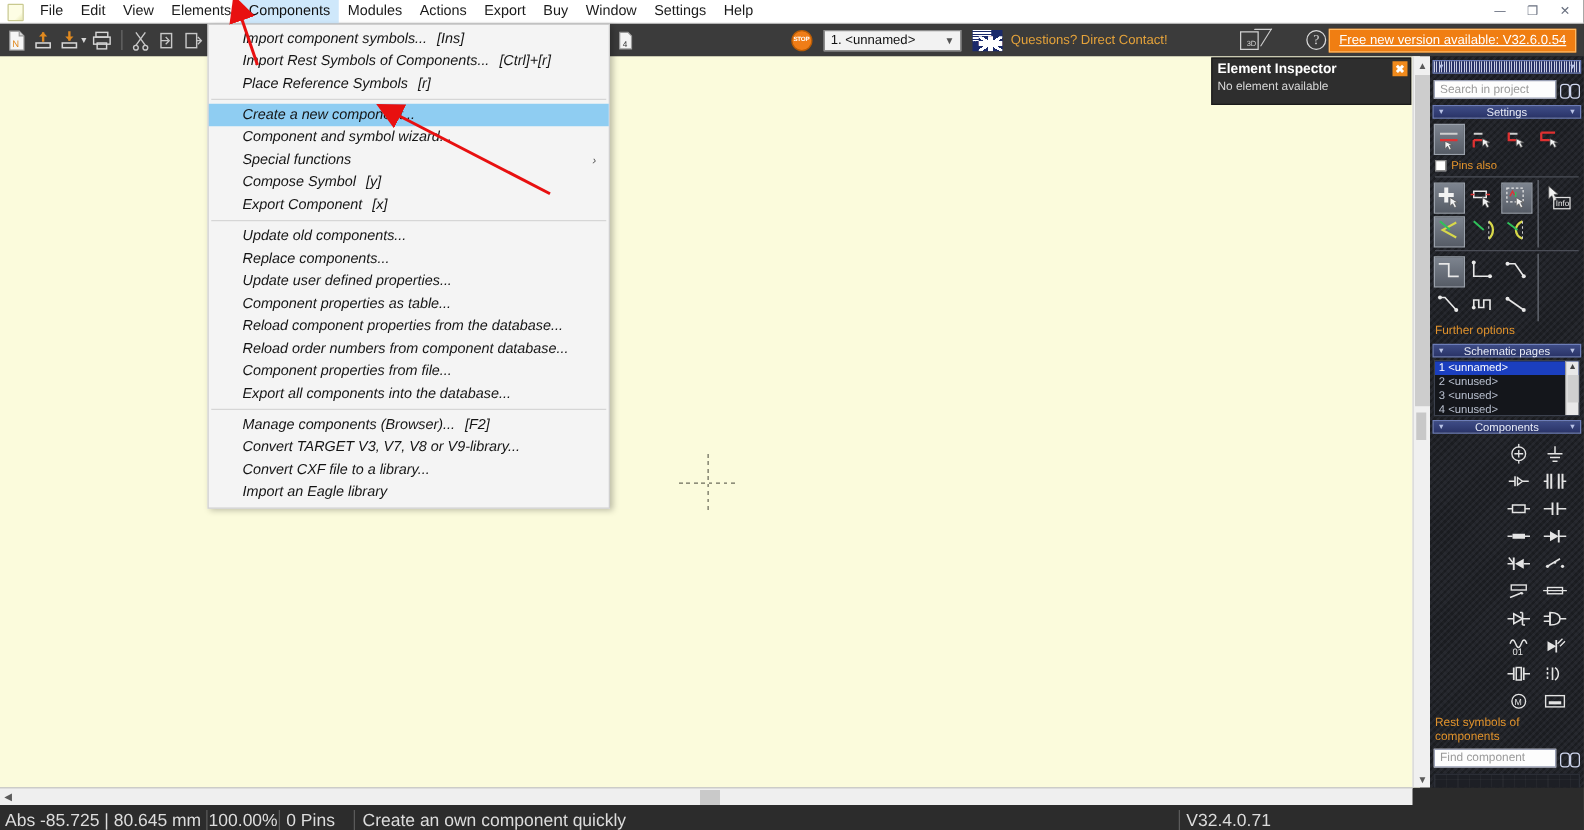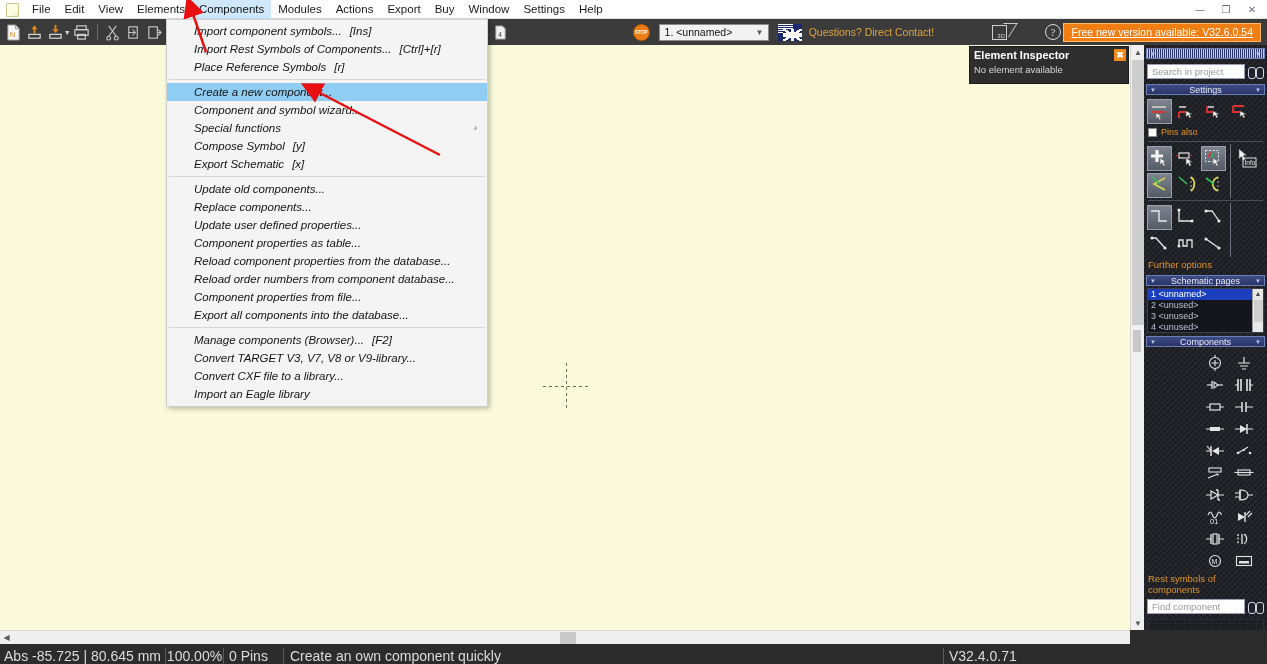--- a/index.html
+++ b/index.html
@@ -824,21 +824,21 @@
     </div>
     <div class="dd-item">
       <span>Special functions</span>
       <span class="sub-arrow">›</span>
     </div>
     <div class="dd-item">
       <span>Compose Symbol</span>
       <span class="key">[y]</span>
     </div>
     <div class="dd-item">
-      <span>Export Schematic</span>
+      <span>Export Component</span>
       <span class="key">[x]</span>
     </div>
 
     <div class="dd-sep"></div>
 
     <div class="dd-item">
       <span>Update old components...</span>
     </div>
     <div class="dd-item">
       <span>Replace components...</span>

